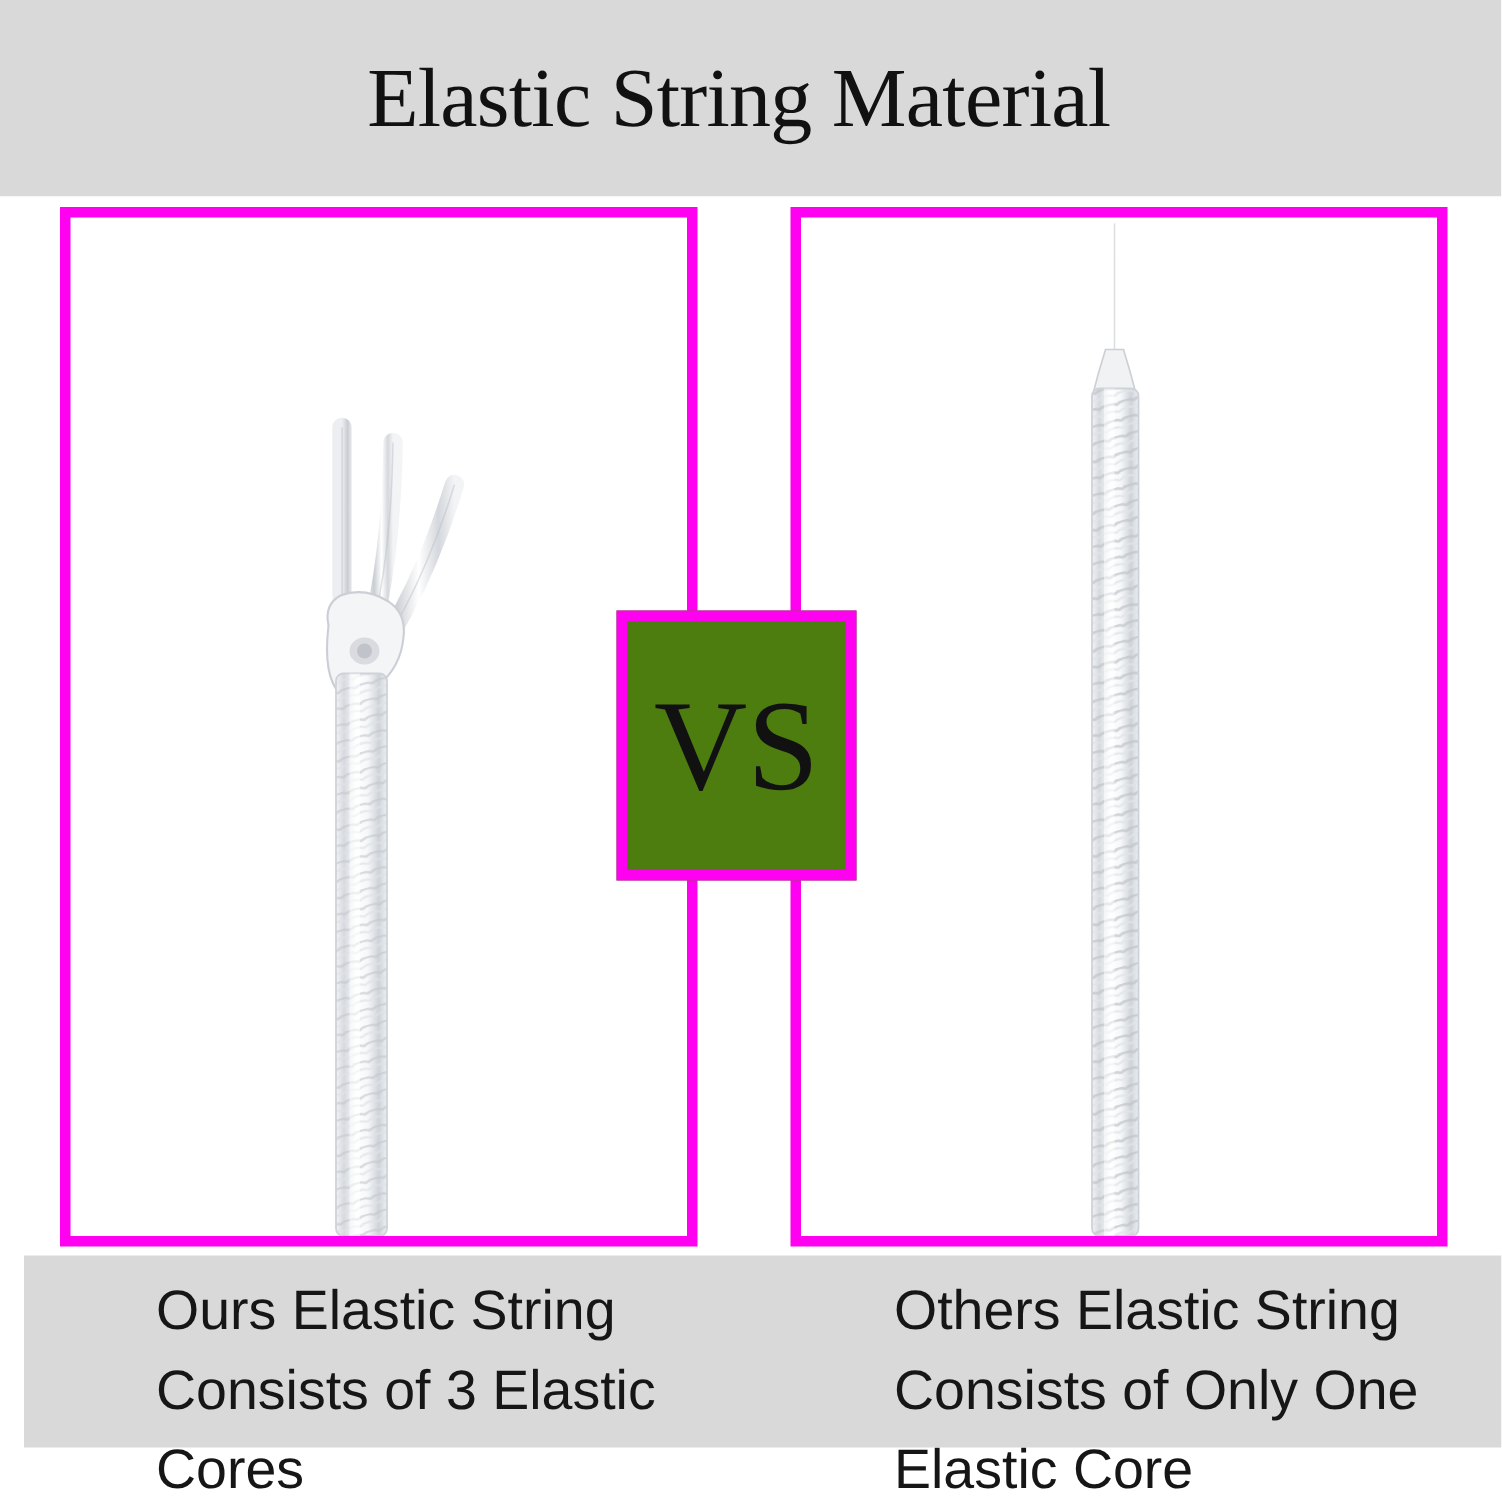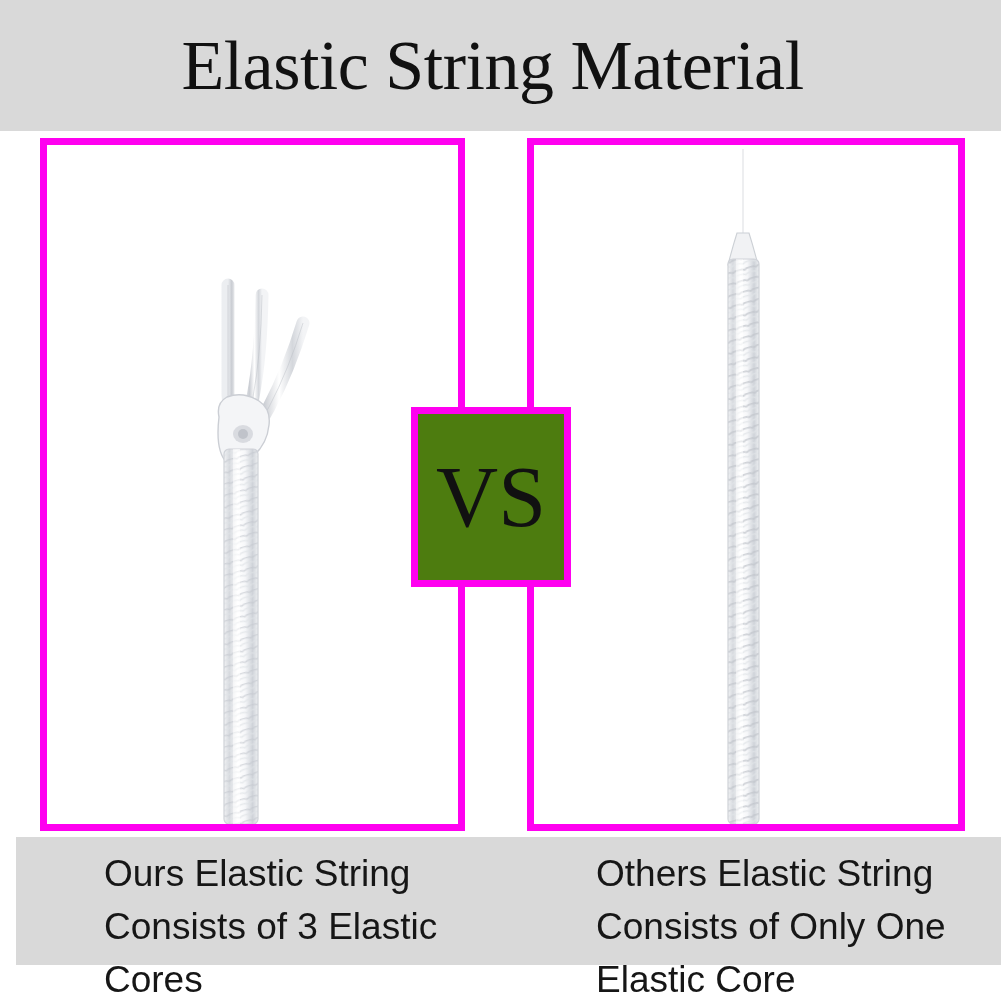--- a/index.html
+++ b/index.html
@@ -28,21 +28,21 @@
   .header-title {
     position: absolute;
     left: 0;
     top: 0;
     width: 1001px;
     height: 131px;
     display: flex;
     align-items: center;
     justify-content: center;
     font-family: "Liberation Serif", serif;
-    font-size: 70px;
+    font-size: 56px;
     line-height: 1;
     color: #111111;
     letter-spacing: -0.5px;
     white-space: nowrap;
     padding-right: 16px;
     box-sizing: border-box;
   }
 
   
   .stage {

